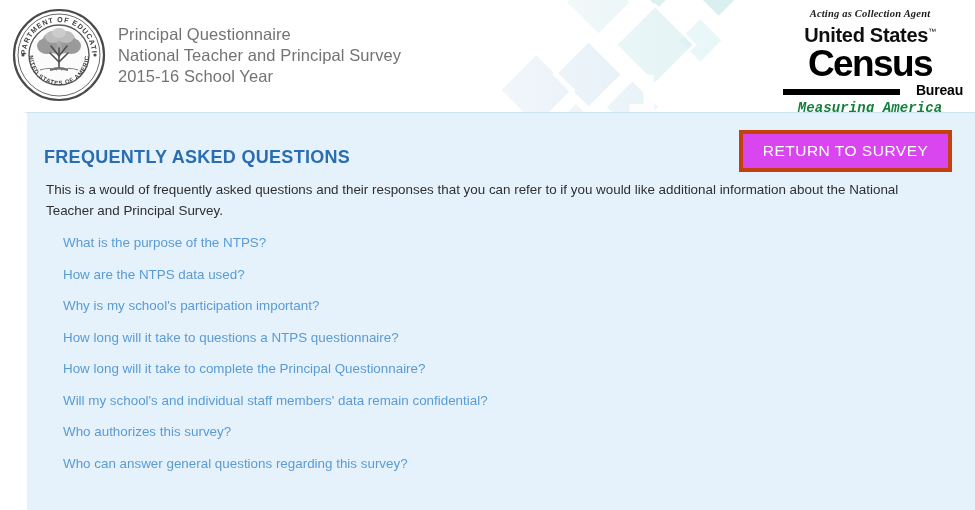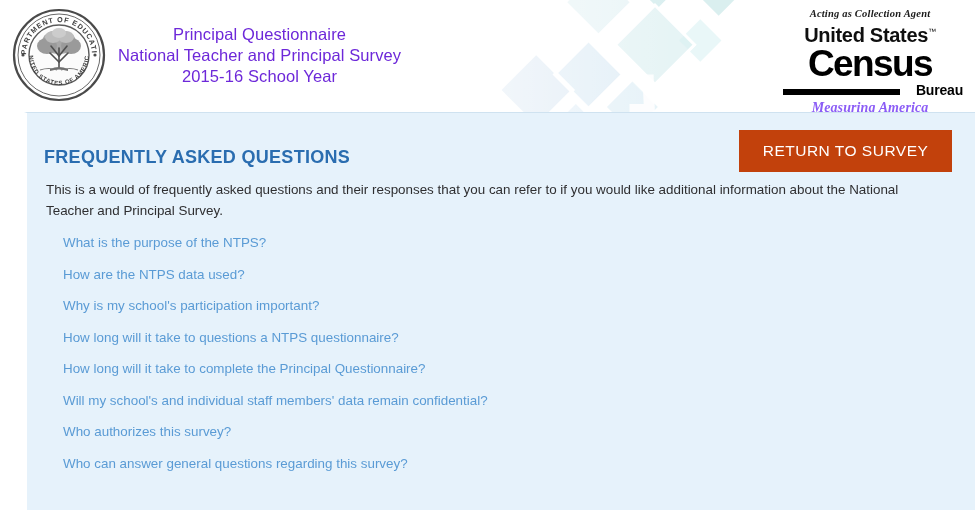--- a/index.html
+++ b/index.html
@@ -51,25 +51,24 @@
     width: 98px;
     height: 98px;
   }
   #doe-seal svg { display: block; }
 
   #header-title {
     position: absolute;
     left: 118px;
     top: 24px;
     line-height: 21px;
-    color: #6d28d9;
+    color: #737373;
     font-size: 16.5px;
     letter-spacing: 0.1px;
     white-space: nowrap;
-    text-align: center;
   }
   #header-title div { display: block; }
 
   #census-logo {
     position: absolute;
     right: 12px;
     top: 8px;
     width: 186px;
     height: 96px;
     text-align: center;
@@ -124,25 +123,25 @@
   }
   .census-bureau {
     font-family: "Liberation Sans", sans-serif;
     font-weight: bold;
     font-size: 14px;
     color: #000000;
     line-height: 14px;
     letter-spacing: -0.2px;
   }
   .census-measuring {
-    font-family: Liberation Serif, serif;
+    font-family: Liberation Mono, monospace;
     font-style: italic;
     font-weight: bold;
     font-size: 14px;
-    color: #8b5cf6;
+    color: #15803d;
     line-height: 16px;
     margin-top: 3px;
     letter-spacing: 0.1px;
   }
 
   
   #content {
     position: relative;
     width: 975px;
     height: 456px;
@@ -164,22 +163,22 @@
     color: #2a6db0;
     letter-spacing: 0.3px;
   }
 
   #return-button {
     position: absolute;
     right: 44px;
     top: 17px;
     width: 213px;
     height: 42px;
-    background: #c2410c;
-    border: 2px solid #c2410c;
+    background: #d946ef;
+    border: 4px solid #c2410c;
     color: #ffffff;
     font-size: 15.5px;
     letter-spacing: 0.5px;
     display: flex;
     align-items: center;
     justify-content: center;
     cursor: pointer;
     font-family: "Liberation Sans", sans-serif;
   }
 

